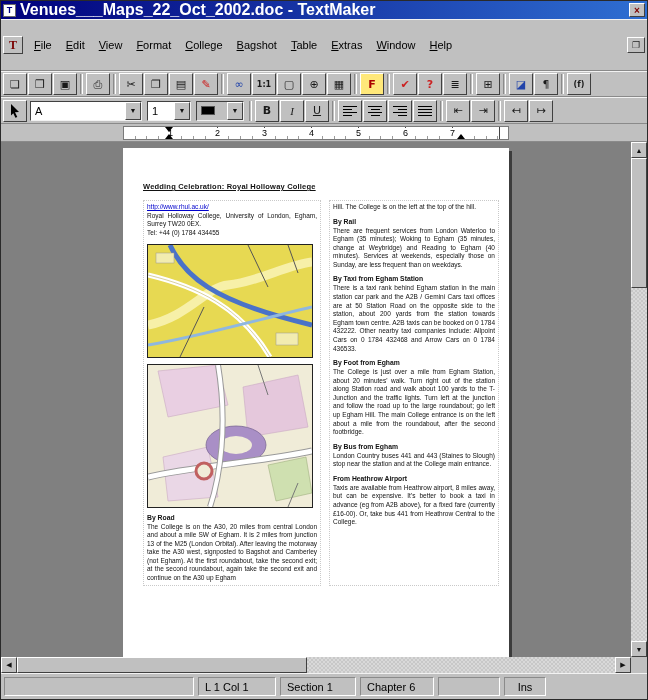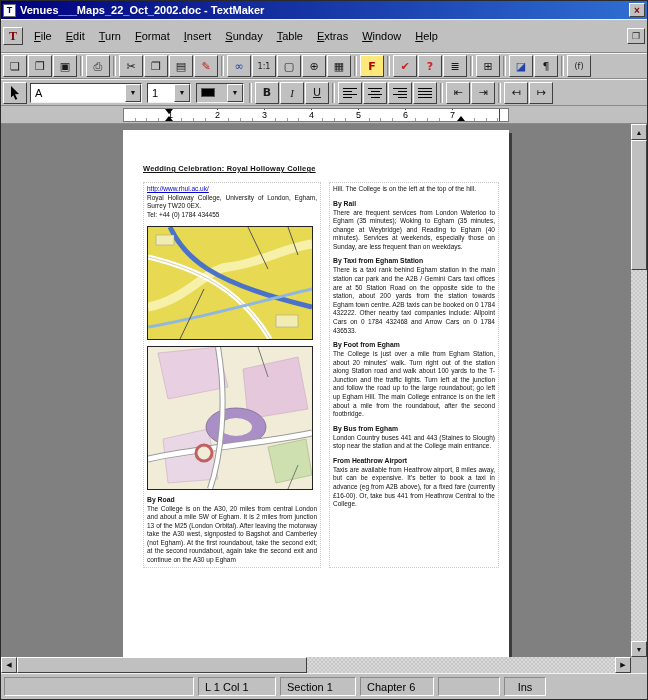--- a/index.html
+++ b/index.html
@@ -3,36 +3,36 @@
 <meta charset="utf-8">
 <style>
   *{box-sizing:border-box;margin:0;padding:0}
   html,body{width:648px;height:700px;overflow:hidden}
   body{font-family:"Liberation Sans",sans-serif;background:#808080}
   .window{width:648px;height:700px;display:flex;flex-direction:column;background:#c0c0c0;border:1px solid #2a2a2a}
 
   
   .titlebar{flex:0 0 18px;background:linear-gradient(90deg,#00007c,#2f6fd2);display:flex;align-items:center;padding:0 2px;gap:4px}
   .tb-appicon{width:13px;height:13px;background:#fff;border:1px solid #6a6a6a;font-size:9px;font-weight:bold;color:#000080;text-align:center;line-height:11px;flex:0 0 13px}
-  .tb-title{color:#fff;font-size:11px;font-weight:bold;flex:1;white-space:nowrap;overflow:hidden}
+  .tb-title{color:#fff;font-size:16px;font-weight:bold;flex:1;white-space:nowrap;overflow:hidden}
   .tb-close{flex:0 0 16px;width:16px;height:14px;background:#c0c0c0;border:1px solid;border-color:#fff #404040 #404040 #fff;font-size:10px;line-height:11px;text-align:center;font-weight:bold;color:#7a0000;cursor:default}
 
   
   .bar{display:flex;align-items:center;background:#c0c0c0;border-top:1px solid #f2f2f2;border-bottom:1px solid #8a8a8a;padding:1px 2px}
   .menubar{flex:0 0 22px;gap:0}
-  .menu-item{font-size:11px;padding:9px 7px;color:#000;cursor:default;display:inline-block}
+  .menu-item{font-size:11px;padding:18px 7px;color:#000;cursor:default;display:inline-block}
   .menu-item::first-letter{text-decoration:underline}
   .menubar .spacer{flex:1}
   .appbtn{width:20px;height:18px;background:#c0c0c0;border:1px solid;border-color:#fff #404040 #404040 #fff;font-weight:bold;font-size:12px;color:#7a0000;margin-right:4px;font-family:"Liberation Serif",serif}
   .docrestore{width:18px;height:16px;background:#c0c0c0;border:1px solid;border-color:#fff #404040 #404040 #fff;font-size:9px;line-height:13px;text-align:center;color:#222}
 
   .toolbar{flex:0 0 26px;gap:1px}
   .fmt{flex:0 0 27px;gap:1px}
   .tb{width:24px;height:22px;flex:0 0 24px;background:#c0c0c0;border:1px solid;border-color:#fff #404040 #404040 #fff;font-size:11px;color:#1a1a1a;display:flex;align-items:center;justify-content:center;padding:0;cursor:default;font-family:"DejaVu Sans",sans-serif}
-  .tb.narrowtext{font-size:8px;font-weight:normal}
+  .tb.narrowtext{font-size:8px;font-weight:bold}
   .tb.fields{background:#ffe87a;font-weight:bold;color:#a00}
   .tb.red{color:#cc2222;font-weight:bold}
   .tb.blue{color:#2244aa}
   .sep{flex:0 0 3px;width:3px;height:20px;border-left:1px solid #8a8a8a;border-right:1px solid #fff;margin:0 2px}
 
   .combo{height:20px;background:#fff;border:1px solid;border-color:#404040 #f2f2f2 #f2f2f2 #404040;display:flex;align-items:center;margin:0 2px;flex:0 0 auto}
   .combo .val{flex:1;font-size:11px;padding:0 4px;white-space:nowrap;overflow:hidden;color:#000}
   .combo .drop{width:16px;height:18px;flex:0 0 16px;background:#c0c0c0;border:1px solid;border-color:#fff #404040 #404040 #fff;font-size:7px;display:flex;align-items:center;justify-content:center;color:#111}
   .swatch{width:14px;height:9px;background:#000;border:1px solid #555;margin-left:4px}
   .bold{font-weight:bold}.ital{font-style:italic;font-family:"Liberation Serif",serif}.unders{text-decoration:underline}
@@ -93,24 +93,24 @@
   <div class="titlebar">
     <span class="tb-appicon">T</span>
     <span class="tb-title">Venues___Maps_22_Oct_2002.doc - TextMaker</span>
     <button class="tb-close">×</button>
   </div>
 
   <div class="bar menubar">
     <button class="appbtn">T</button>
     <span class="menu-item">File</span>
     <span class="menu-item">Edit</span>
-    <span class="menu-item">Turn</span>
+    <span class="menu-item">View</span>
     <span class="menu-item">Format</span>
-    <span class="menu-item">Insert</span>
-    <span class="menu-item">Sunday</span>
+    <span class="menu-item">College</span>
+    <span class="menu-item">Bagshot</span>
     <span class="menu-item">Table</span>
     <span class="menu-item">Extras</span>
     <span class="menu-item">Window</span>
     <span class="menu-item">Help</span>
     <span class="spacer"></span>
     <button class="docrestore">❐</button>
   </div>
 
   <div class="bar toolbar">
     <button class="tb">❏</button>

